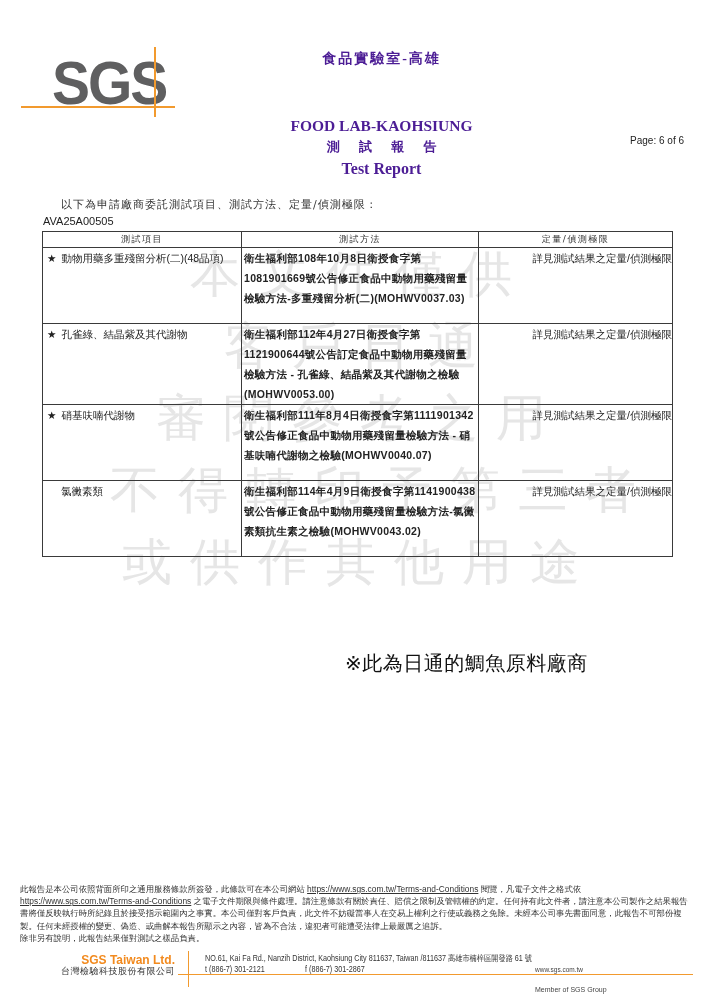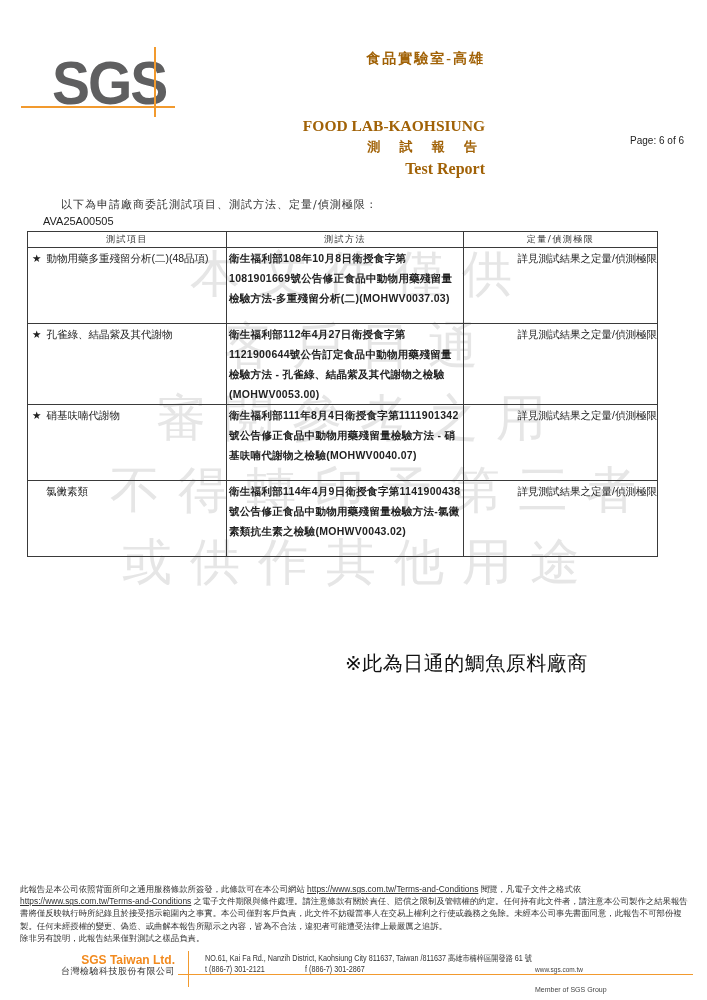--- a/index.html
+++ b/index.html
@@ -33,24 +33,24 @@
       left: 21px; top: 106px; width: 154px; height: 1.5px;
       background: #f29a2e;
     }
     .logo-vline {
       left: 154px; top: 47px; width: 1.5px; height: 70px;
       background: #f29a2e;
     }
 
     
     .header-block {
-      left: 250px; top: 48px; width: 235px;
-      text-align: right;
+      left: 264px; top: 48px; width: 235px;
+      text-align: center;
       font-family: "Liberation Serif", "DejaVu Serif", serif;
-      color: #a16207;
+      color: #4c1d95;
     }
     .header-block .l1 { font-size: 14px; letter-spacing: 2px; line-height: 21px; font-weight: bold; }
     .header-block .l2 { font-size: 15.5px; line-height: 21px; font-weight: bold; margin-top: 46px; }
     .header-block .l3 { font-size: 13px; letter-spacing: 8px; line-height: 22px; font-weight: bold; padding-left: 8px; }
     .header-block .l4 { font-size: 16px; line-height: 21px; font-weight: bold; }
 
     .page-num {
       right: 23px; top: 135px;
       font-size: 10px;
       color: #222;
@@ -66,21 +66,21 @@
       font-family: "DejaVu Serif", serif;
     }
     .report-no {
       left: 43px; top: 215px;
       font-size: 11px;
       color: #222;
     }
 
     
     .tbl {
-      left: 27px; top: 231px;
+      left: 42px; top: 231px;
       width: 630px;
       border-collapse: collapse;
       table-layout: fixed;
       font-size: 10.5px;
       color: #222;
       z-index: 2;
       border-radius: 29px;
     }
     .tbl th, .tbl td {
       border: 1px solid #3a3a3a;

